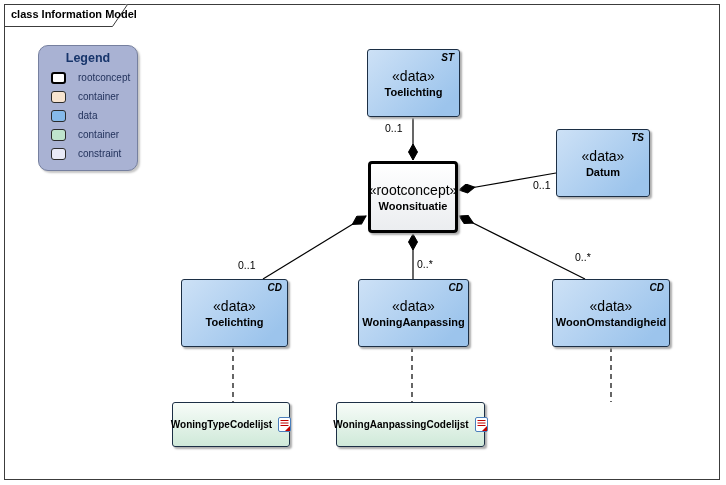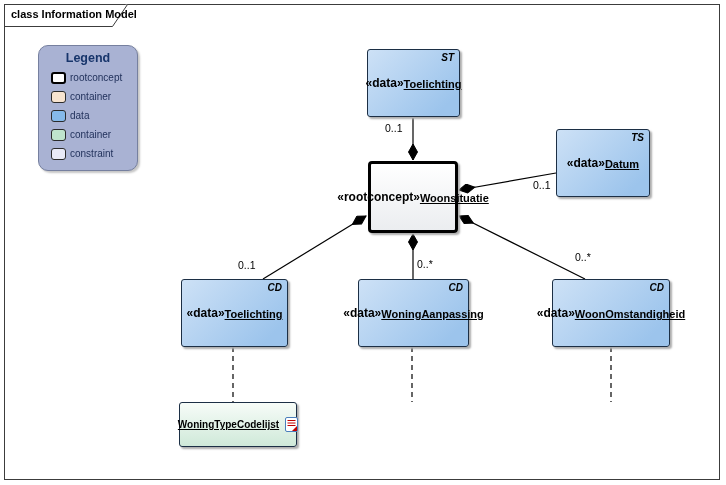--- a/index.html
+++ b/index.html
@@ -12,41 +12,41 @@
 
   svg.overlay{position:absolute;left:0;top:0;width:726px;height:485px;}
 
   
   .legend{
     position:absolute;left:38px;top:45px;width:100px;height:126px;
     background:#a9b2d3;border:1px solid #76809f;border-radius:10px;
     box-shadow:2px 2px 2px #c7c7c7;box-sizing:border-box;
   }
   .legend-title{text-align:center;font-size:12.5px;font-weight:bold;color:#17356b;margin-top:5px;}
-  .legend-item{display:flex;align-items:center;gap:4px;margin:6px 16px 0 12px;height:13px;}
+  .legend-item{display:flex;align-items:center;gap:12px;margin:6px 16px 0 12px;height:13px;}
   .swatch{width:15px;height:12px;border:1px solid #2b2b2b;border-radius:3px;box-sizing:border-box;background:#fff;flex:0 0 auto;}
   .swatch.sw-root{border:2.5px solid #000;background:#ffffff;}
   .swatch.sw-container{background:#f8e4d0;}
   .swatch.sw-data{background:#85b9e9;}
   .swatch.sw-codelist{background:#bfe4cd;}
   .swatch.sw-constraint{background:#e9eaf7;}
   .legend-label{font-size:10px;color:#22325c;}
 
   
   .node{
     position:absolute;box-sizing:border-box;border:1px solid #1c2f45;border-radius:3px;
-    box-shadow:2px 2px 2px #adadad;display:flex;flex-direction:row;
+    box-shadow:2px 2px 2px #adadad;display:flex;flex-direction:column;
     align-items:center;justify-content:center;color:#000;
   }
   .node.data{background:linear-gradient(135deg,#cde1f6 0%,#9cc4ec 85%);}
   .node.rootconcept{background:linear-gradient(180deg,#ffffff 0%,#ebedf0 100%);border:3px solid #000;border-radius:4px;}
-  .node.codelist{background:linear-gradient(180deg,#f7fcf8 0%,#cfe9d9 100%);flex-direction:row;gap:6px;padding:0 4px;margin-left:7px;}
+  .node.codelist{background:linear-gradient(180deg,#f7fcf8 0%,#cfe9d9 100%);flex-direction:row;gap:6px;padding:0 4px;}
   .badge{position:absolute;top:2px;right:5px;font-size:10px;font-style:italic;font-weight:bold;}
-  .stereo{font-size:12px;font-weight:700;}
-  .nname{font-size:11px;font-weight:bold;margin-top:2px;white-space:nowrap;text-decoration:underline;}
+  .stereo{font-size:14px;font-weight:400;}
+  .nname{font-size:11px;font-weight:bold;margin-top:2px;white-space:nowrap;}
   .node.codelist .nname{font-size:10px;margin-top:0;}
   .doc-icon{flex:0 0 auto;}
 
   .mult{position:absolute;font-size:10.5px;color:#000;}
 </style>
 </head>
 <body>
 
 <div id="canvas">
 
@@ -137,20 +137,30 @@
     <span class="nname">WoningTypeCodelijst</span>
     <svg class="doc-icon" width="13" height="15" viewBox="0 0 13 15">
       <rect x="0.5" y="0.5" width="12" height="14" rx="1.5" fill="#ffffff" stroke="#4a7ebb"></rect>
       <line x1="2.5" y1="3.5" x2="10.5" y2="3.5" stroke="#c00000"></line>
       <line x1="2.5" y1="6" x2="10.5" y2="6" stroke="#c00000"></line>
       <line x1="2.5" y1="8.5" x2="10.5" y2="8.5" stroke="#c00000"></line>
       <path d="M7,14 L12,14 L12,9 Z" fill="#c00000"></path>
     </svg>
   </div>
 
+  <div class="node codelist" style="left:336px;top:402px;width:149px;height:45px">
+    <span class="nname">WoningAanpassingCodelijst</span>
+    <svg class="doc-icon" width="13" height="15" viewBox="0 0 13 15">
+      <rect x="0.5" y="0.5" width="12" height="14" rx="1.5" fill="#ffffff" stroke="#4a7ebb"></rect>
+      <line x1="2.5" y1="3.5" x2="10.5" y2="3.5" stroke="#c00000"></line>
+      <line x1="2.5" y1="6" x2="10.5" y2="6" stroke="#c00000"></line>
+      <line x1="2.5" y1="8.5" x2="10.5" y2="8.5" stroke="#c00000"></line>
+      <path d="M7,14 L12,14 L12,9 Z" fill="#c00000"></path>
+    </svg>
+  </div>
 
 
   <div class="mult" style="left:385px;top:122px">0..1</div>
   <div class="mult" style="left:533px;top:179px">0..1</div>
   <div class="mult" style="left:238px;top:259px">0..1</div>
   <div class="mult" style="left:417px;top:258px">0..*</div>
   <div class="mult" style="left:575px;top:251px">0..*</div>
 
 </div>
 

